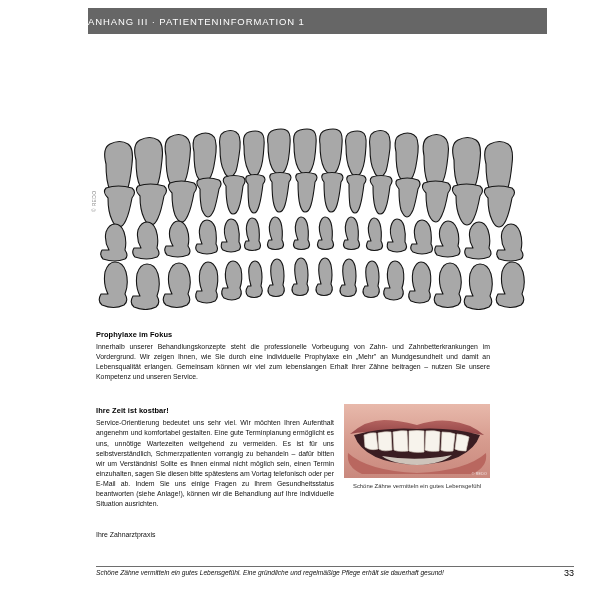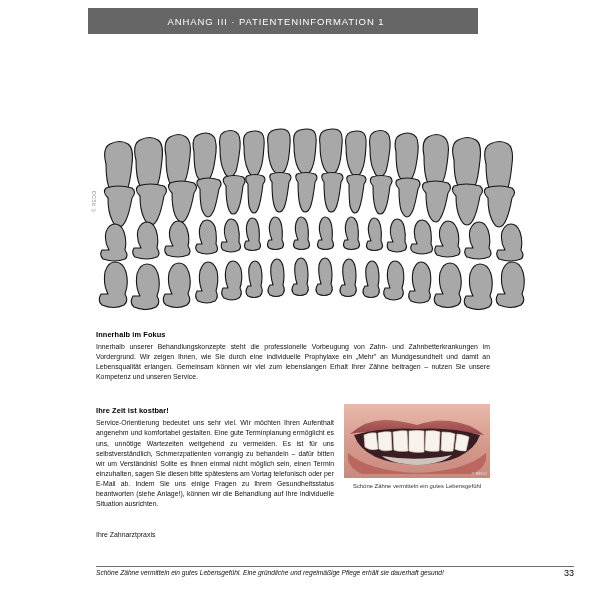--- a/index.html
+++ b/index.html
@@ -19,26 +19,26 @@
     width: 600px;
     height: 600px;
     background: #ffffff;
   }
 
   
   .header-bar {
     position: absolute;
     left: 88px;
     top: 8px;
-    width: 390px;
+    width: 459px;
     height: 26px;
     background: #666666;
     display: flex;
     align-items: center;
-    justify-content: center;
+    justify-content: flex-start;
     box-sizing: border-box;
     padding-right: 14px;
   }
   .header-title {
     color: #ffffff;
     font-size: 9.5px;
     letter-spacing: 0.9px;
     font-weight: normal;
     white-space: nowrap;
   }
@@ -244,21 +244,21 @@
           <path d="M417,166 q-5,-10 -3,-22 q3,-10 10,-10 q8,0 11,10 q3,12 -1,22 q4,7 -1,11 q-10,5 -22,0 q-5,-4 -1,-11 z"></path>
         </g>
       </g>
     </svg>
   </div>
   <div class="copyright-vert">© REDO</div>
 
   <div class="content">
 
     <div class="block-1">
-      <h2 class="sec-head">Innerhalb im Fokus</h2>
+      <h2 class="sec-head">Prophylaxe im Fokus</h2>
       <p class="sec-body">Innerhalb unserer Behandlungskonzepte steht die professionelle Vorbeugung von Zahn- und Zahnbetterkrankungen im Vordergrund. Wir zeigen Ihnen, wie Sie durch eine individuelle Prophylaxe ein „Mehr" an Mundgesundheit und damit an Lebensqualität erlangen. Gemeinsam können wir viel zum lebenslangen Erhalt Ihrer Zähne beitragen – nutzen Sie unsere Kompetenz und unseren Service.</p>
     </div>
 
     <div class="block-2">
       <div class="col-text">
         <h2 class="sec-head">Ihre Zeit ist kostbar!</h2>
         <p class="sec-body">Service-Orientierung bedeutet uns sehr viel. Wir möchten Ihren Aufenthalt angenehm und komfortabel gestalten. Eine gute Terminplanung ermöglicht es uns, unnötige Wartezeiten weitgehend zu vermeiden. Es ist für uns selbstverständlich, Schmerzpatienten vorrangig zu behandeln – dafür bitten wir um Verständnis! Sollte es Ihnen einmal nicht möglich sein, einen Termin einzuhalten, sagen Sie diesen bitte spätestens am Vortag telefonisch oder per E-Mail ab. Indem Sie uns einige Fragen zu Ihrem Gesundheitsstatus beantworten (siehe Anlage!), können wir die Behandlung auf Ihre individuelle Situation ausrichten.</p>
       </div>
 
       <div class="photo-wrap">

